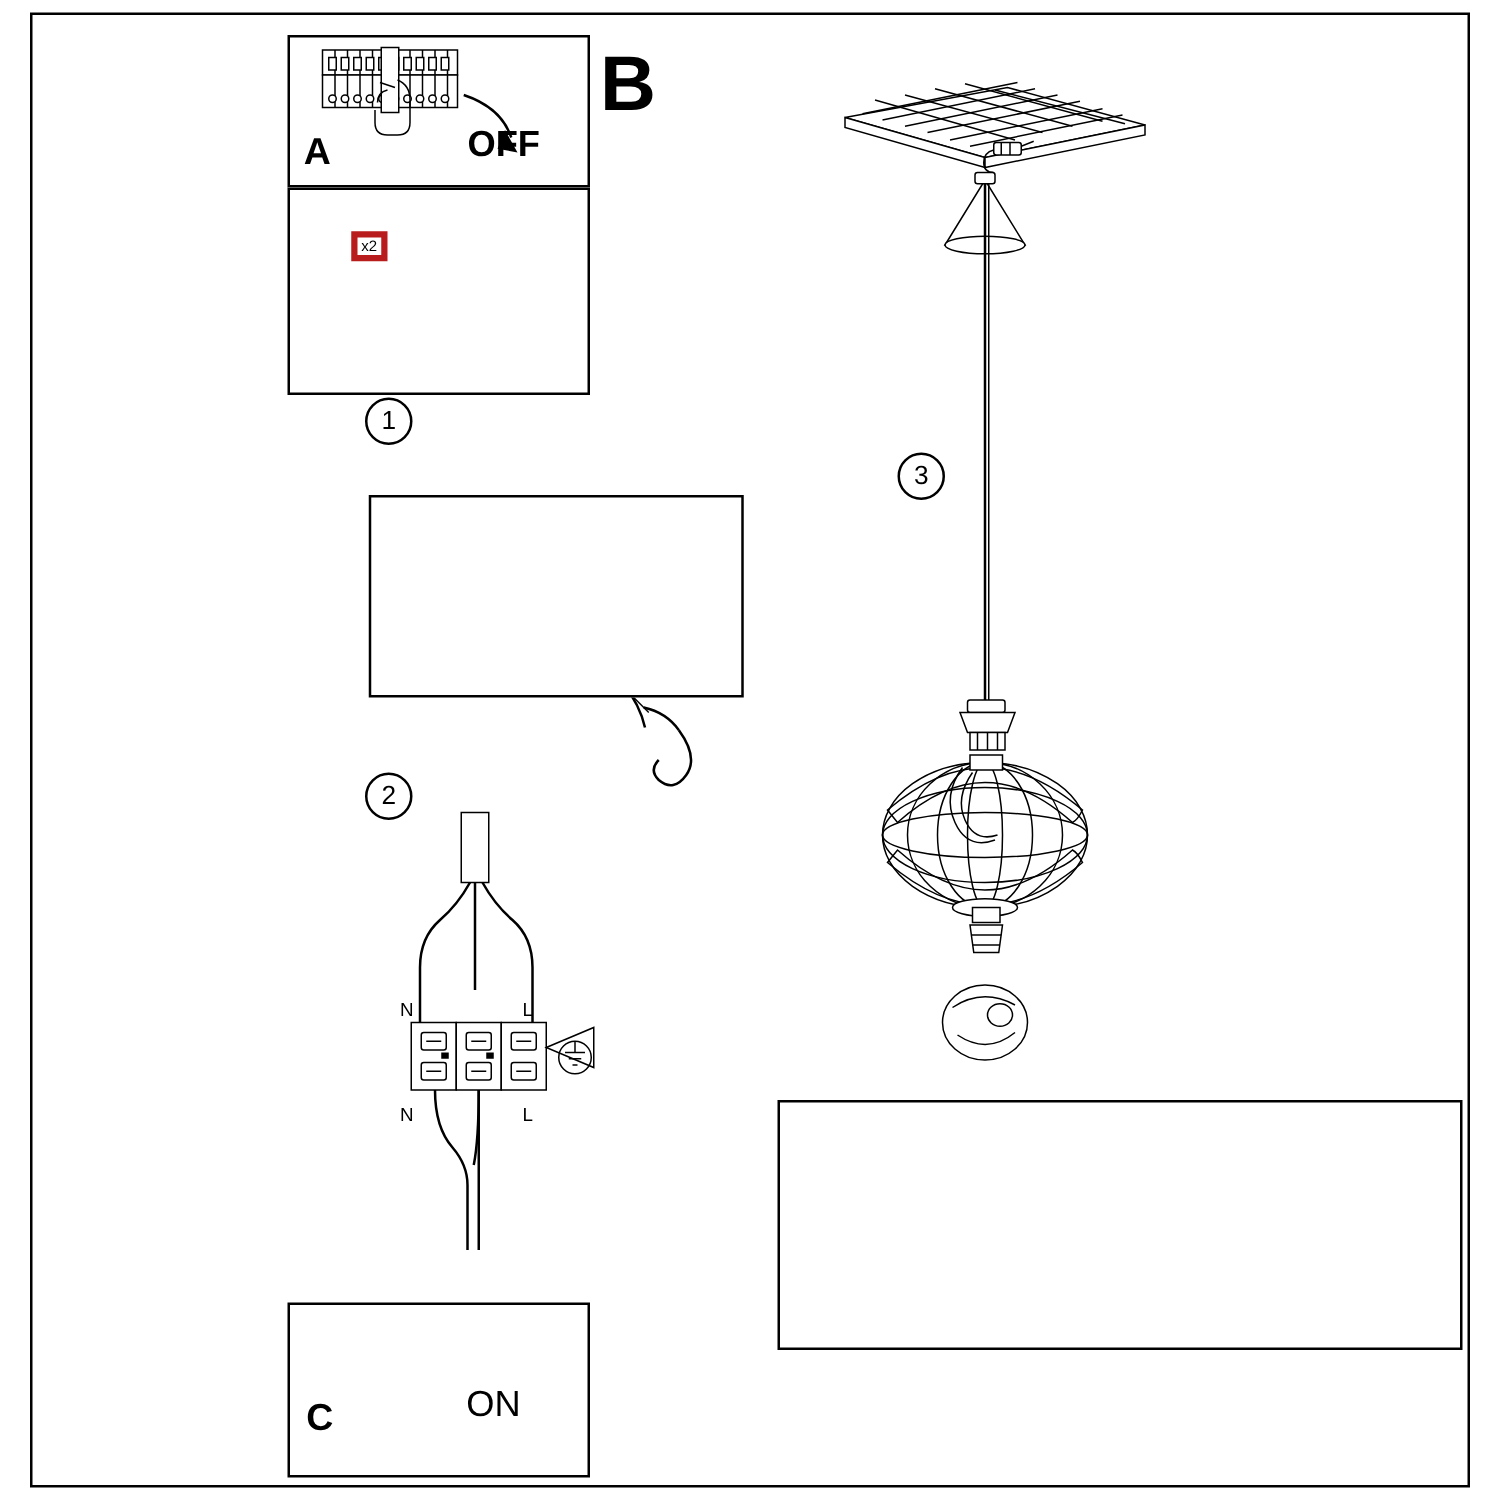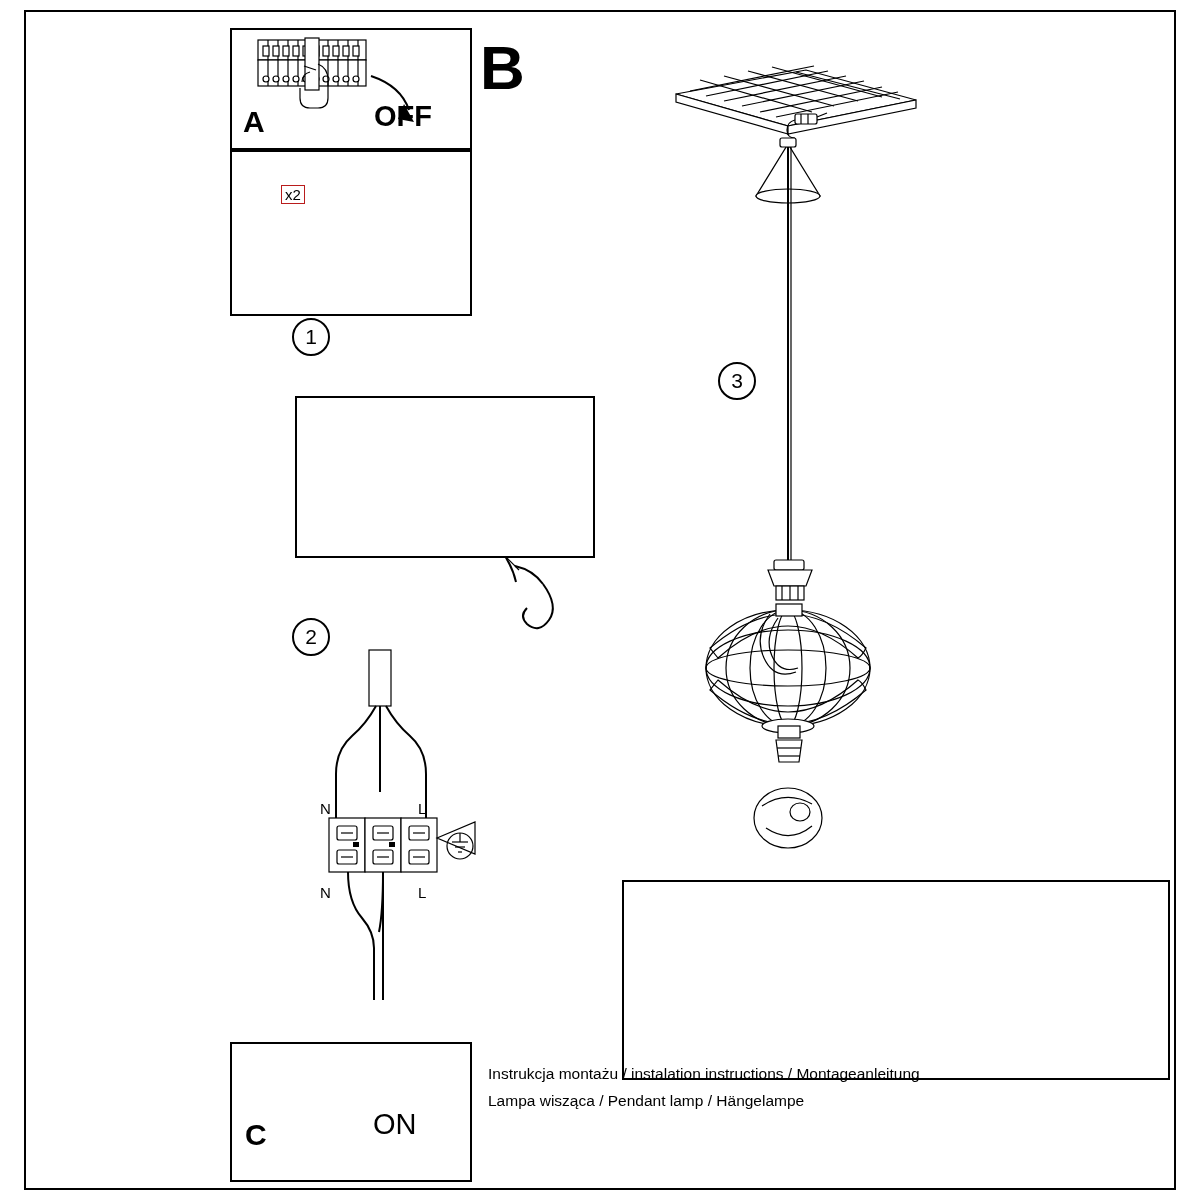--- a/index.html
+++ b/index.html
@@ -12,21 +12,21 @@
   
   #letter-b{left:480px;top:32px;font-size:62px;font-weight:700;letter-spacing:1px;}
 
   
   #boxA{left:230px;top:28px;width:242px;height:122px;}
   #labelA{left:243px;top:105px;font-size:30px;font-weight:700;}
   #labelOFF{left:374px;top:100px;font-size:29px;font-weight:700;}
 
   
   #box1{left:230px;top:150px;width:242px;height:166px;}
-  #x2{left:281px;top:185px;font-size:15px;border:1px solid #b91c1c;padding:0 3px;}
+  #x2{left:281px;top:185px;font-size:12px;border:5px solid #b91c1c;padding:0 3px;}
 
   
   .circ{position:absolute;border:2px solid #000;border-radius:50%;width:34px;height:34px;
         display:flex;align-items:center;justify-content:center;font-size:21px;background:#fff;}
   #circ1{left:292px;top:318px;}
   #circ2{left:292px;top:618px;}
   #circ3{left:718px;top:362px;}
 
   
   #box2{left:295px;top:396px;width:300px;height:162px;}
@@ -385,18 +385,14 @@
 
   <div class="circ" id="circ1">1</div>
   <div class="circ" id="circ2">2</div>
   <div class="circ" id="circ3">3</div>
 
   <div class="lbl" id="nTop">N</div>
   <div class="lbl" id="lTop">L</div>
   <div class="lbl" id="nBot">N</div>
   <div class="lbl" id="lBot">L</div>
 
-  <div class="lbl" id="caption">
-    <div>Instrukcja montażu / instalation instructions / Montageanleitung</div>
-    <div>Lampa wisząca / Pendant lamp / Hängelampe</div>
-  </div>
 
 </div>
 
 </body></html>

